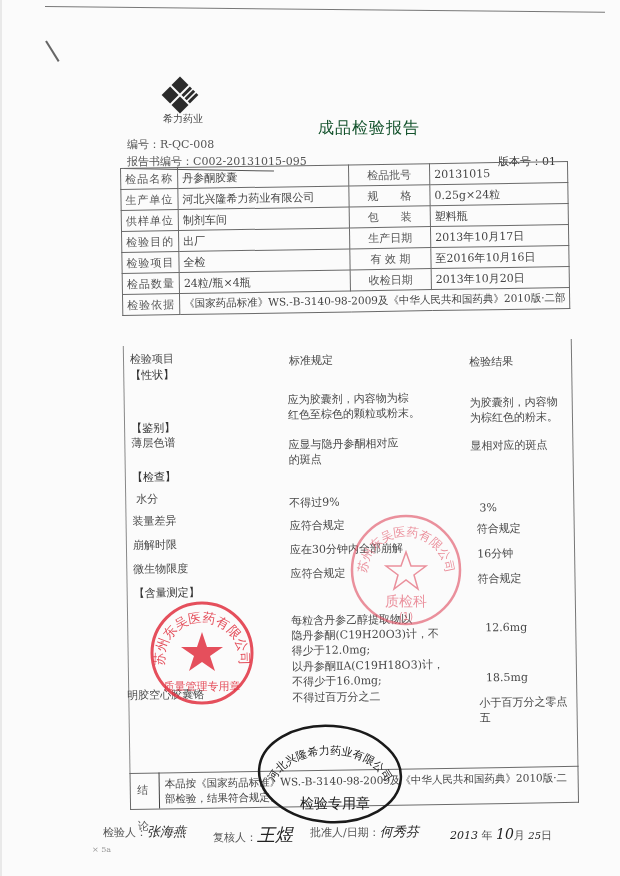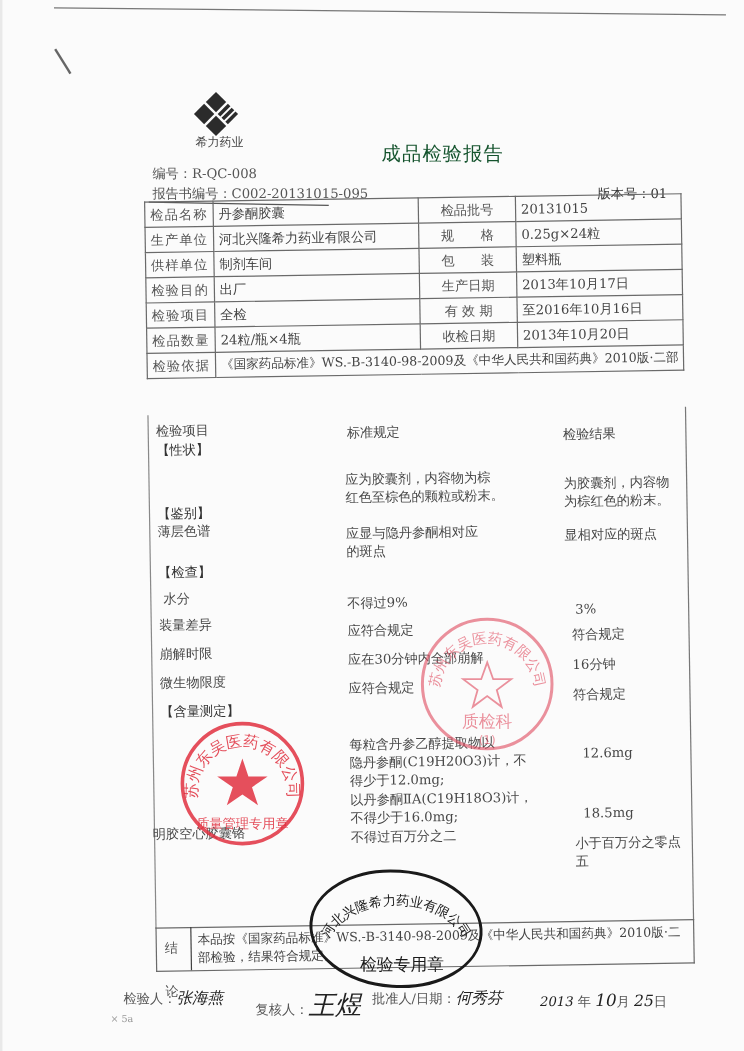--- a/index.html
+++ b/index.html
@@ -201,30 +201,30 @@
   <div class="concl-box">
     <div class="concl-label">结论</div>
     <div class="concl-text">本品按《国家药品标准》WS.-B-3140-98-2009及《中华人民共和国药典》2010版·二部检验，结果符合规定。</div>
   </div>
 </div>
 
 <div class="sign" style="left:103px;">
   <span>检验人：</span><span class="hand">张海燕</span>
 </div>
 <div class="sign" style="left:213px;">
-  <span>复核人：</span><span class="hand" style="font-size:22px;">王煜</span>
+  <span>复核人：</span><span class="hand" style="font-size:18px;">王煜</span>
 </div>
 <div class="sign" style="left:310px;">
   <span>批准人/日期：</span><span class="hand">何秀芬</span>
 </div>
 <div class="sign" style="left:450px;top:826px;">
   <span class="hand" style="font-size:11px;">2013</span>
   <span>年</span>
   <span class="hand" style="font-size:14px;">10</span><span>月</span>
-  <span class="hand" style="font-size:13px;">25</span><span>日</span>
+  <span class="hand" style="font-size:10px;">25</span><span>日</span>
 </div>
 <div class="abs scan-mark">× 5a</div>
 
 <svg class="stamp" style="left:147px;top:598px;" width="110" height="110" viewBox="0 0 110 110">
   <defs>
       <path id="arcL" d="M 17 62 A 38 38 0 1 1 93 62"></path>
     </defs>
   <circle cx="55" cy="55" r="50" fill="none" stroke="#e0303f" stroke-width="3" opacity="0.85"></circle>
   <text font-size="13" fill="#e0303f" opacity="0.85" font-family="DejaVu Sans, sans-serif"><textPath href="#arcL" startOffset="50%" text-anchor="middle">苏州东吴医药有限公司</textPath></text>
   <polygon points="55,34 60,49 76,49 63,58 68,73 55,64 42,73 47,58 34,49 50,49" fill="#e0303f" opacity="0.85"></polygon>

